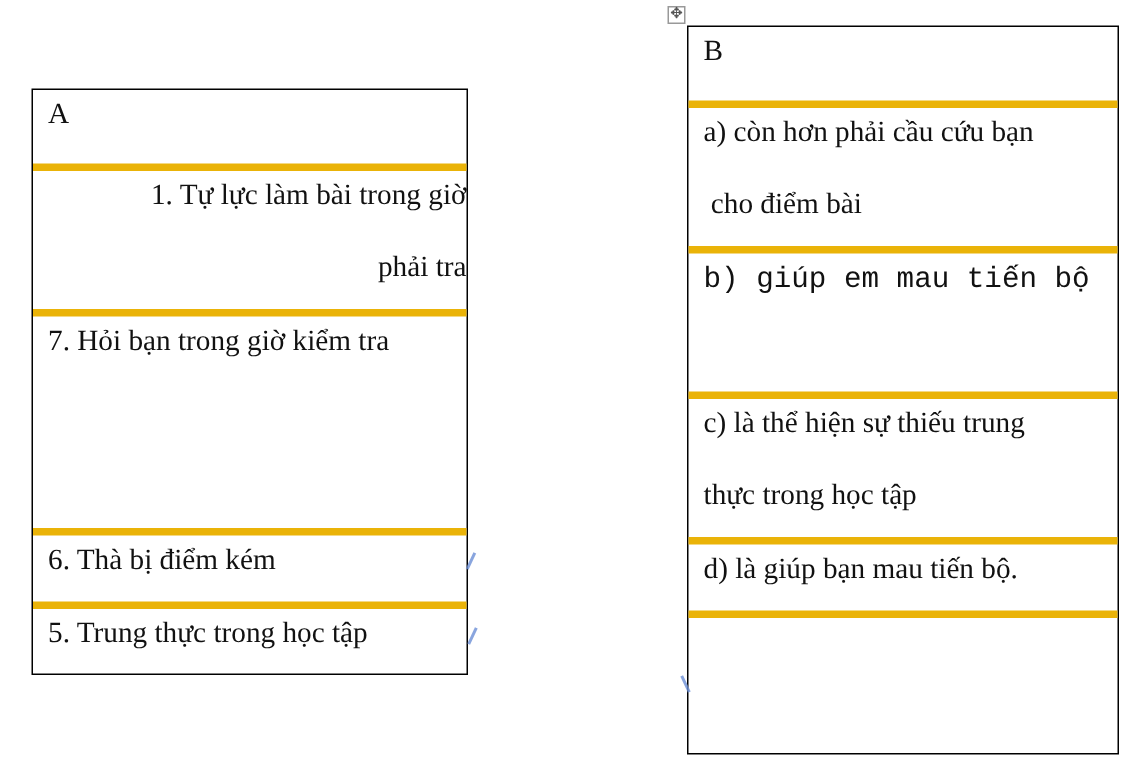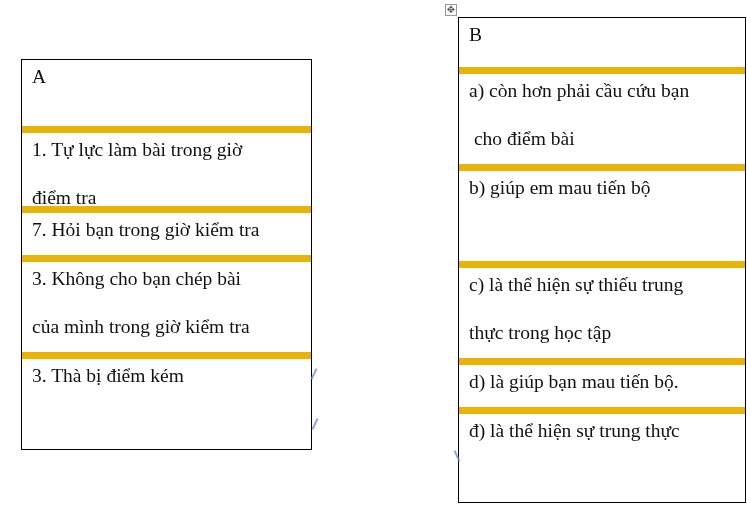--- a/index.html
+++ b/index.html
@@ -1,72 +1,70 @@
 <!DOCTYPE html>
 <html><head>
 <meta charset="utf-8">
 <style>
   html, body { margin: 0; padding: 0; background: #ffffff; }
   body { width: 747px; height: 507px; position: relative; overflow: hidden;
          font-family: "Liberation Serif", "DejaVu Serif", serif; color: #111; }
   .tbl { position: absolute; border: 1px solid #000; box-sizing: border-box; }
-  .row { position: absolute; left: 0; right: 0; border-top: 7px solid #eab308; box-sizing: border-box;
+  .row { position: absolute; left: 0; right: 0; border-top: 5px solid #eab308; box-sizing: border-box;
          padding: 4px 0 0 10px; font-size: 19.5px; line-height: 48px; }
   .row:first-child { border-top: none; }
   .row .line { display: block; height: 48px; line-height: 26px; white-space: nowrap; }
   #tblA { left: 21px; top: 59px; width: 291px; height: 391px; }
   #tblB { left: 458px; top: 17px; width: 288px; height: 486px; }
   .move-handle { position: absolute; left: 445px; top: 4px; width: 12px; height: 12px;
                  border: 1px solid #999; box-sizing: border-box; font-size: 10px; line-height: 10px;
                  text-align: center; color: #555; font-family: "DejaVu Sans", sans-serif; background:#fff; }
   .mark { position: absolute; width: 2px; height: 12px; background: #6b8fd6; transform: rotate(25deg); opacity: .8; }
 </style>
 </head>
 <body>
 
 <div class="move-handle">✥</div>
 
 <div class="tbl" id="tblA">
   <div class="row" style="top:0;height:49px;">
     <span class="line">A</span>
   </div>
-  <div class="row" style="top:66px;height:97px;">
+  <div class="row" style="top:49px;height:97px;text-align:right;">
     <span class="line">1. Tự lực làm bài trong giờ</span>
-    <span class="line">điểm tra</span>
+    <span class="line">phải tra</span>
   </div>
   <div class="row" style="top:146px;height:49px;">
     <span class="line">7. Hỏi bạn trong giờ kiểm tra</span>
   </div>
-  <div class="row" style="top:195px;height:97px;">
-    <span class="line">3. Không cho bạn chép bài</span>
-    <span class="line">của mình trong giờ kiểm tra</span>
+  <div class="row" style="top:292px;height:49px;">
+    <span class="line">6. Thà bị điểm kém</span>
   </div>
-  <div class="row" style="top:292px;height:49px;">
-    <span class="line">3. Thà bị điểm kém</span>
+  <div class="row" style="top:341px;height:49px;">
+    <span class="line">5. Trung thực trong học tập</span>
   </div>
 </div>
 
 <div class="tbl" id="tblB">
   <div class="row" style="top:0;height:49px;">
     <span class="line">B</span>
   </div>
   <div class="row" style="top:49px;height:97px;">
     <span class="line">a) còn hơn phải cầu cứu bạn</span>
     <span class="line" style="white-space:pre"> cho điểm bài</span>
   </div>
-  <div class="row" style="top:146px;height:97px;">
+  <div class="row" style="top:146px;height:97px;font-family:Liberation Mono, monospace;">
     <span class="line">b) giúp em mau tiến bộ</span>
   </div>
   <div class="row" style="top:243px;height:97px;">
     <span class="line">c) là thể hiện sự thiếu trung</span>
     <span class="line">thực trong học tập</span>
   </div>
   <div class="row" style="top:340px;height:49px;">
     <span class="line">d) là giúp bạn mau tiến bộ.</span>
   </div>
   <div class="row" style="top:389px;height:96px;">
-    <span class="line">đ) là thể hiện sự trung thực</span>
   </div>
 </div>
 
 <div class="mark" style="left:313px;top:368px;"></div>
 <div class="mark" style="left:314px;top:418px;"></div>
 <div class="mark" style="left:456px;top:450px;transform:rotate(-25deg);"></div>
 
 </body></html>

